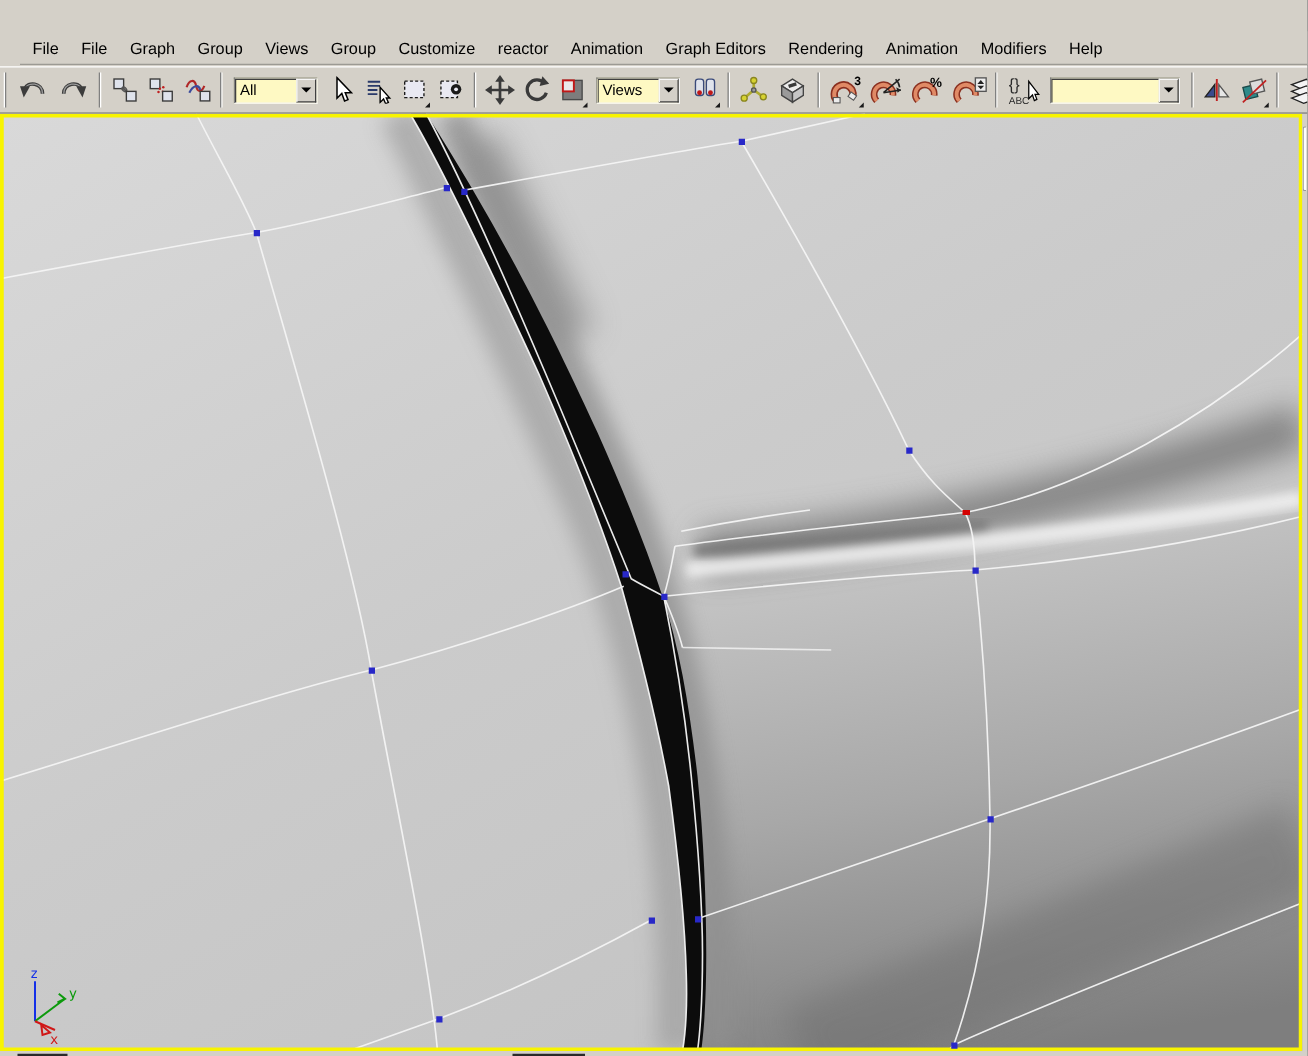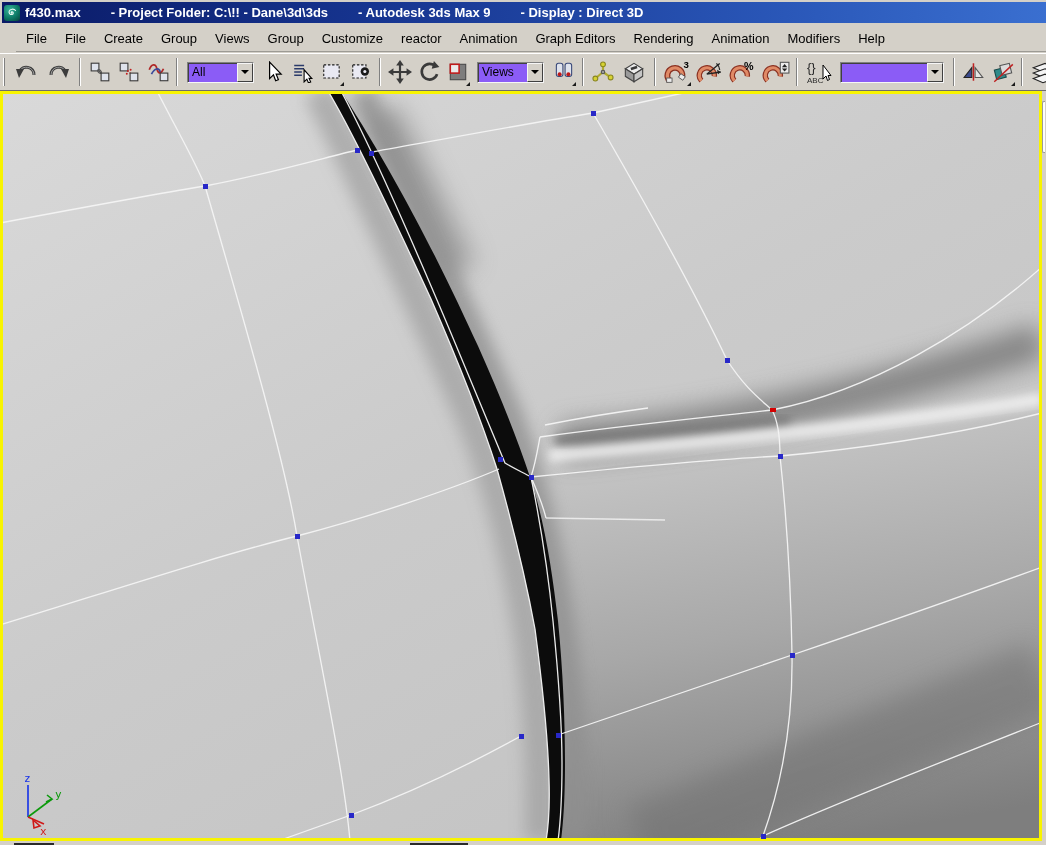--- a/index.html
+++ b/index.html
@@ -41,21 +41,21 @@
   .tb-handle{width:3px;height:28px;margin:0 4px 0 1px;
     border-left:1px solid #fff;border-right:1px solid #808080;}
   .tb-sep{width:2px;height:28px;margin:0 4px;
     border-left:1px solid #808080;border-right:1px solid #fff;}
   .tb-btn{position:relative;width:29px;height:32px;display:flex;align-items:center;
     justify-content:center;flex:0 0 auto;}
   .tb-btn.wide{width:33px;}
   .flyout{position:absolute;right:2px;bottom:2px;width:0;height:0;
     border-left:4px solid transparent;border-bottom:4px solid #1a1a1a;}
   .combo{display:inline-flex;align-items:stretch;height:21px;margin:0 5px;
-    background:#8b5cf6;border:1px solid #808080;border-right-color:#f6f6f6;
+    background:#fef9c3;border:1px solid #808080;border-right-color:#f6f6f6;
     border-bottom-color:#f6f6f6;box-shadow:inset 1px 1px 0 #404040;}
   .combo .val{width:49px;font-size:12px;color:#000;padding:2px 0 0 4px;overflow:hidden;}
   .combo.named .val{width:86px;}
   .combo .drop{width:16px;background:#d4d0c8;border:1px solid #404040;
     border-top-color:#f6f6f6;border-left-color:#f6f6f6;
     display:flex;align-items:center;justify-content:center;}
   .combo .drop i{width:0;height:0;border-left:4px solid transparent;
     border-right:4px solid transparent;border-top:4px solid #000;}
   
   .viewport{position:absolute;left:0;top:91px;width:1042px;height:750px;background:#cacaca;}
@@ -67,36 +67,25 @@
     border:1px solid #9a9a9a;border-right:none;border-radius:2px 0 0 2px;}
   .bottom-strip{position:absolute;left:0;top:841px;width:1046px;height:4px;background:#d4d0c8;}
   .bottom-strip .m1{position:absolute;left:14px;top:2px;width:40px;height:2px;background:#2a2a2a;}
   .bottom-strip .m2{position:absolute;left:410px;top:2px;width:58px;height:2px;background:#2a2a2a;}
 </style>
 </head>
 <body>
 
 <div id="app">
 
-  <div class="titlebar">
-    <span class="app-icon">
-      <svg width="12" height="12" viewBox="0 0 12 12">
-        <path d="M9.5,3.5 C8,1.5 4,1.8 3.2,4.2 C2.5,6.3 4.4,8 6.2,7.4 C7.8,6.9 7.6,4.8 6,4.9 C5,5 4.9,6.2 5.8,6.3" fill="none" stroke="#eafaf4" stroke-width="1.1" stroke-linecap="round"></path>
-      </svg>
-    </span>
-    <span class="t-part">f430.max</span>
-    <span class="t-part">- Project Folder: C:\!! - Dane\3d\3ds</span>
-    <span class="t-part">- Autodesk 3ds Max 9</span>
-    <span class="t-part">- Display : Direct 3D</span>
-  </div>
 
   <div class="menubar">
     <span class="menu-item">File</span>
     <span class="menu-item">File</span>
-    <span class="menu-item">Create</span>
+    <span class="menu-item">Graph</span>
     <span class="menu-item">Group</span>
     <span class="menu-item">Views</span>
     <span class="menu-item">Group</span>
     <span class="menu-item">Customize</span>
     <span class="menu-item">reactor</span>
     <span class="menu-item">Animation</span>
     <span class="menu-item">Graph Editors</span>
     <span class="menu-item">Rendering</span>
     <span class="menu-item">Animation</span>
     <span class="menu-item">Modifiers</span>

